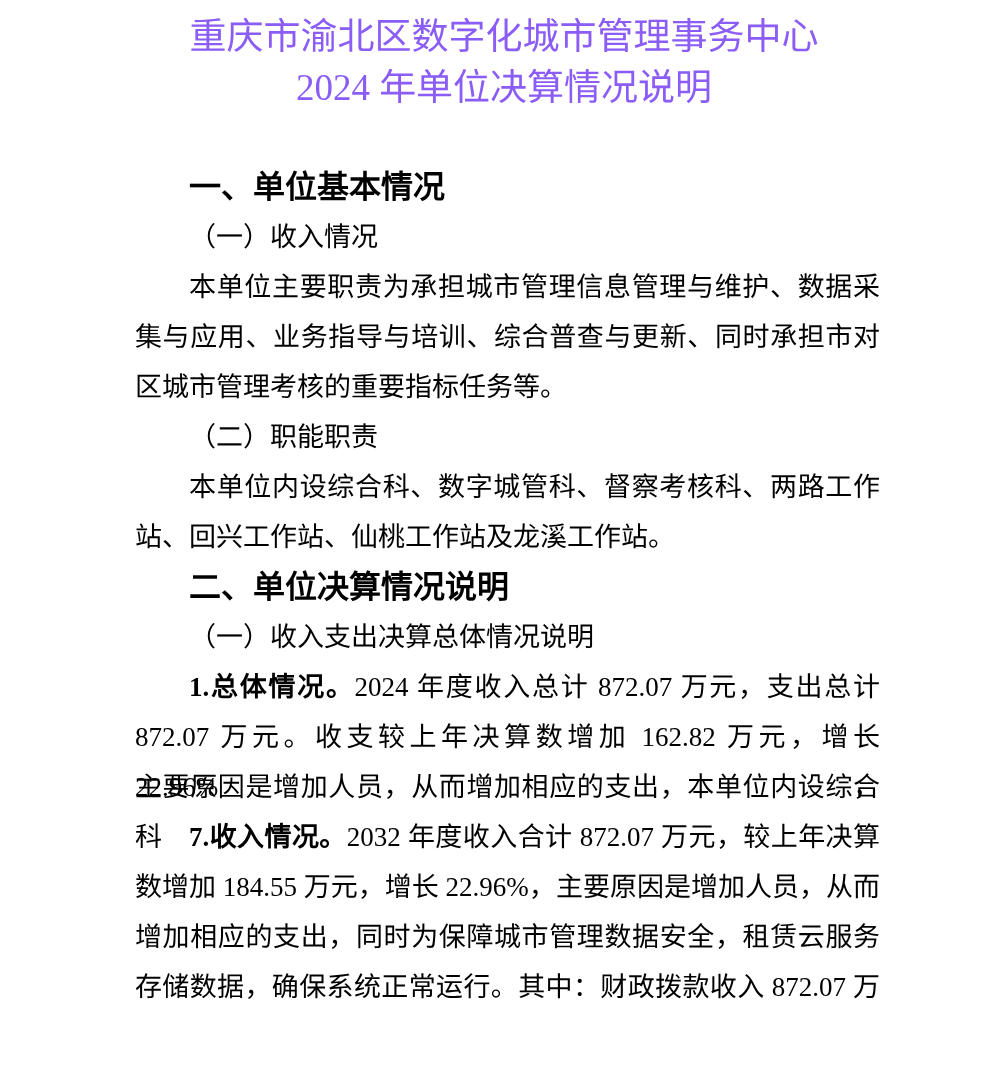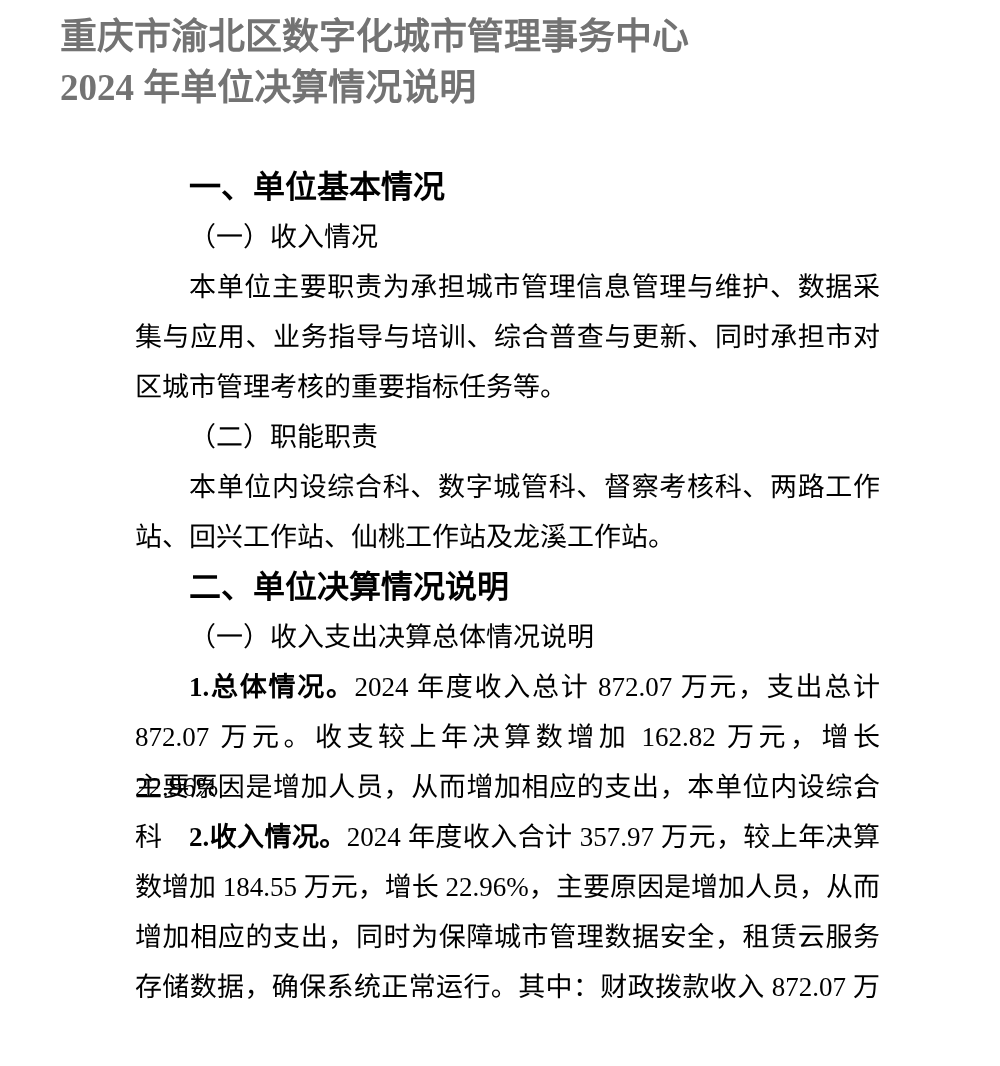--- a/index.html
+++ b/index.html
@@ -13,26 +13,26 @@
     height: 1066px;
     background: #ffffff;
     overflow: hidden;
     color: #000000;
   }
   .title-block {
     position: absolute;
     top: 11px;
     left: 60px;
     width: 888px;
-    text-align: left;
+    text-align: center;
     font-family: "Liberation Serif", serif;
-    font-weight: bold;
+    font-weight: normal;
     font-size: 37px;
     line-height: 51px;
-    color: #737373;
+    color: #8b5cf6;
   }
   .body-block {
     position: absolute;
     left: 135px;
     top: 162px;
     width: 745px;
   }
   .line {
     height: 50px;
     line-height: 50px;
@@ -73,19 +73,19 @@
       <div class="line justify"><span>集与应用、业务指导与培训、综合普查与更新、同时承担市对</span></div>
       <div class="line"><span>区城市管理考核的重要指标任务等。</span></div>
       <div class="line indent"><span>（二）职能职责</span></div>
       <div class="line indent justify"><span>本单位内设综合科、数字城管科、督察考核科、两路工作</span></div>
       <div class="line"><span>站、回兴工作站、仙桃工作站及龙溪工作站。</span></div>
       <div class="line heading indent"><span>二、单位决算情况说明</span></div>
       <div class="line indent"><span>（一）收入支出决算总体情况说明</span></div>
       <div class="line indent justify"><span class="bold-run">1.总体情况。</span><span>2024 年度收入总计 872.07 万元，支出总计</span></div>
       <div class="line justify"><span>872.07 万元。收支较上年决算数增加 162.82 万元，增长 22.96%，</span></div>
       <div class="line justify"><span>主要原因是增加人员，从而增加相应的支出，本单位内设综合科</span></div>
-      <div class="line indent justify"><span class="bold-run">2.收入情况。</span><span>2024 年度收入合计 357.97 万元，较上年决算</span></div>
+      <div class="line indent justify"><span class="bold-run">7.收入情况。</span><span>2032 年度收入合计 872.07 万元，较上年决算</span></div>
       <div class="line justify"><span>数增加 184.55 万元，增长 22.96%，主要原因是增加人员，从而</span></div>
       <div class="line justify"><span>增加相应的支出，同时为保障城市管理数据安全，租赁云服务</span></div>
       <div class="line justify"><span>存储数据，确保系统正常运行。其中：财政拨款收入 872.07 万</span></div>
     </div>
 
 </div>
 
 </body></html>

